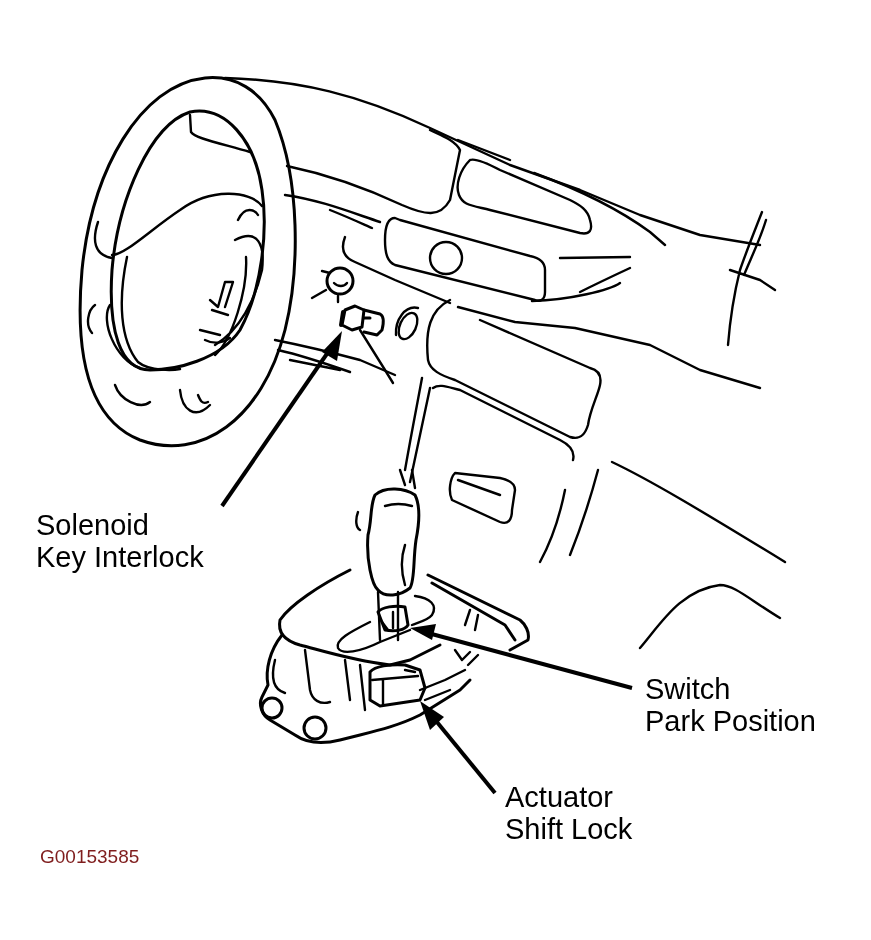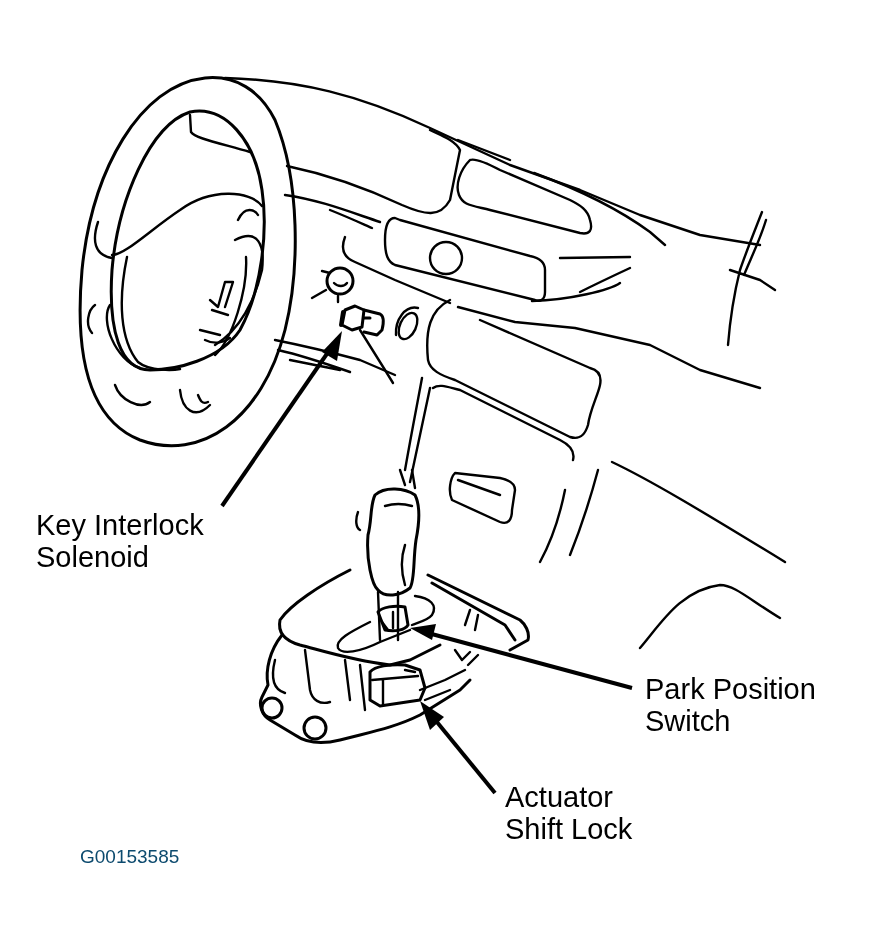--- a/index.html
+++ b/index.html
@@ -16,22 +16,22 @@
       font-size: 29px;
       line-height: 32px;
       color: #000;
       white-space: nowrap;
     }
     .label span { display: block; }
     .figid {
       position: absolute;
       font-family: "Liberation Sans", sans-serif;
       font-size: 19px;
-      color: #0c4a6e;
-      left: 40px; top: 846px; margin-left: 40px;
+      color: #7f1d1d;
+      left: 40px; top: 846px;
     }
   </style>
 </head>
 <body>
 
 <svg id="diagram" viewBox="0 0 871 940" xmlns="http://www.w3.org/2000/svg">
 
   <g>
     <path class="ln" d="M205,78 C140,85 92,170 82,270 C74,360 90,420 140,440 C200,462 262,420 285,330 C300,270 300,180 275,120 C260,90 235,75 205,78 Z"></path>
     <path class="ln" d="M190,112 C150,125 118,200 112,270 C108,330 120,370 150,370 C175,370 220,360 240,330 C262,290 268,230 262,190 C255,140 225,105 190,112 Z"></path>
@@ -103,27 +103,27 @@
     <line class="arrow" x1="222" y1="506" x2="333" y2="345"></line>
     <polygon class="head" points="342,331 322,352 337,361"></polygon>
     <line class="arrow" x1="632" y1="688" x2="428" y2="633"></line>
     <polygon class="head" points="410,628 436,624 432,640"></polygon>
     <line class="arrow" x1="495" y1="793" x2="432" y2="716"></line>
     <polygon class="head" points="420,701 444,717 430,730"></polygon>
   </g>
 </svg>
 
 <div class="label" style="left:36px; top:509px;">
+  <span>Solenoid</span>
   <span>Key Interlock</span>
-  <span>Solenoid</span>
 </div>
 
 <div class="label" style="left:645px; top:673px;">
+  <span>Switch</span>
   <span>Park Position</span>
-  <span>Switch</span>
 </div>
 
 <div class="label" style="left:505px; top:781px;">
   <span>Actuator</span>
   <span>Shift Lock</span>
 </div>
 
 <div class="figid">G00153585</div>
 
 </body></html>

